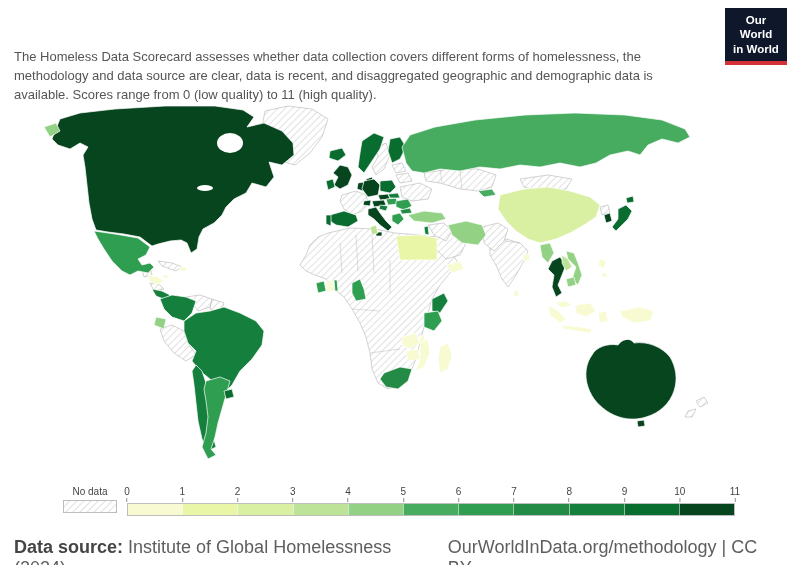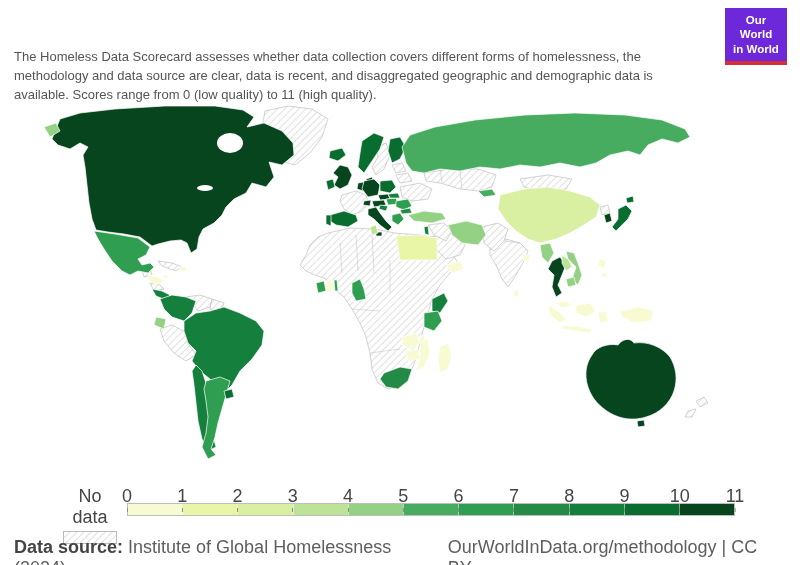--- a/index.html
+++ b/index.html
@@ -9,21 +9,21 @@
   #title{position:absolute;left:14px;top:12px;font-family:"Liberation Serif", serif;
          font-weight:bold;font-size:22px;color:#3a3a3a;letter-spacing:.2px;}
   #subtitle{position:absolute;left:14px;top:48px;width:676px;font-size:13px;line-height:1.45;color:#555;}
   #logo{position:absolute;right:13px;top:8px;width:62px;text-align:center;}
   #logo .box{background:#13325b;color:#fff;font-size:11.5px;font-weight:bold;line-height:1.25;
              padding:5px 4px;}
   #logo .bar{height:4px;background:#d43038;}
   
   #map{position:absolute;left:0;top:103px;}
   
-  #legend{position:absolute;left:0;top:486px;width:800px;height:36px;font-size:18px;color:#454545;}
+  #legend{position:absolute;left:0;top:486px;width:800px;height:36px;font-size:10px;color:#454545;}
   #nodata{position:absolute;left:63px;top:0;width:54px;text-align:center;}
   #nodata svg{display:block;margin-top:3px;}
   #barwrap{position:absolute;left:127px;top:0;width:608px;}
   #ticks{position:relative;height:17px;}
   #ticks .tick{position:absolute;top:0;transform:translateX(-50%);text-align:center;color:#454545;}
   #ticks .tick i{display:block;width:1px;height:4px;background:#8f8f8f;margin:1px auto 0;}
   #bar{display:flex;height:13px;border:1px solid #bdbdbd;box-sizing:border-box;}
   #bar .seg{flex:1 1 0;border-left:1px solid rgba(255,255,255,.55);}
   #bar .seg:first-child{border-left:none;}
   
@@ -32,21 +32,21 @@
   #footer b{color:#454545;}
 </style>
 </head>
 <body>
 
 <div id="frame">
 
   <div id="subtitle">The Homeless Data Scorecard assesses whether data collection covers different forms of homelessness, the methodology and data source are clear, data is recent, and disaggregated geographic and demographic data is available. Scores range from 0 (low quality) to 11 (high quality).</div>
 
   <div id="logo">
-    <div class="box" style="background: #6d28d9;">
+    <div class="box" style="background: #0f172a;">
       <div>Our World</div>
         <div>in World</div>
     </div>
     <div class="bar" style="background: rgb(212, 48, 56);"></div>
   </div>
 
   <svg id="map" width="800" height="382" viewBox="0 0 800 382">
     <defs>
       <pattern id="hatch" width="5" height="5" patternUnits="userSpaceOnUse" patternTransform="rotate(45)">
         <rect width="5" height="5" fill="#ffffff"></rect>

